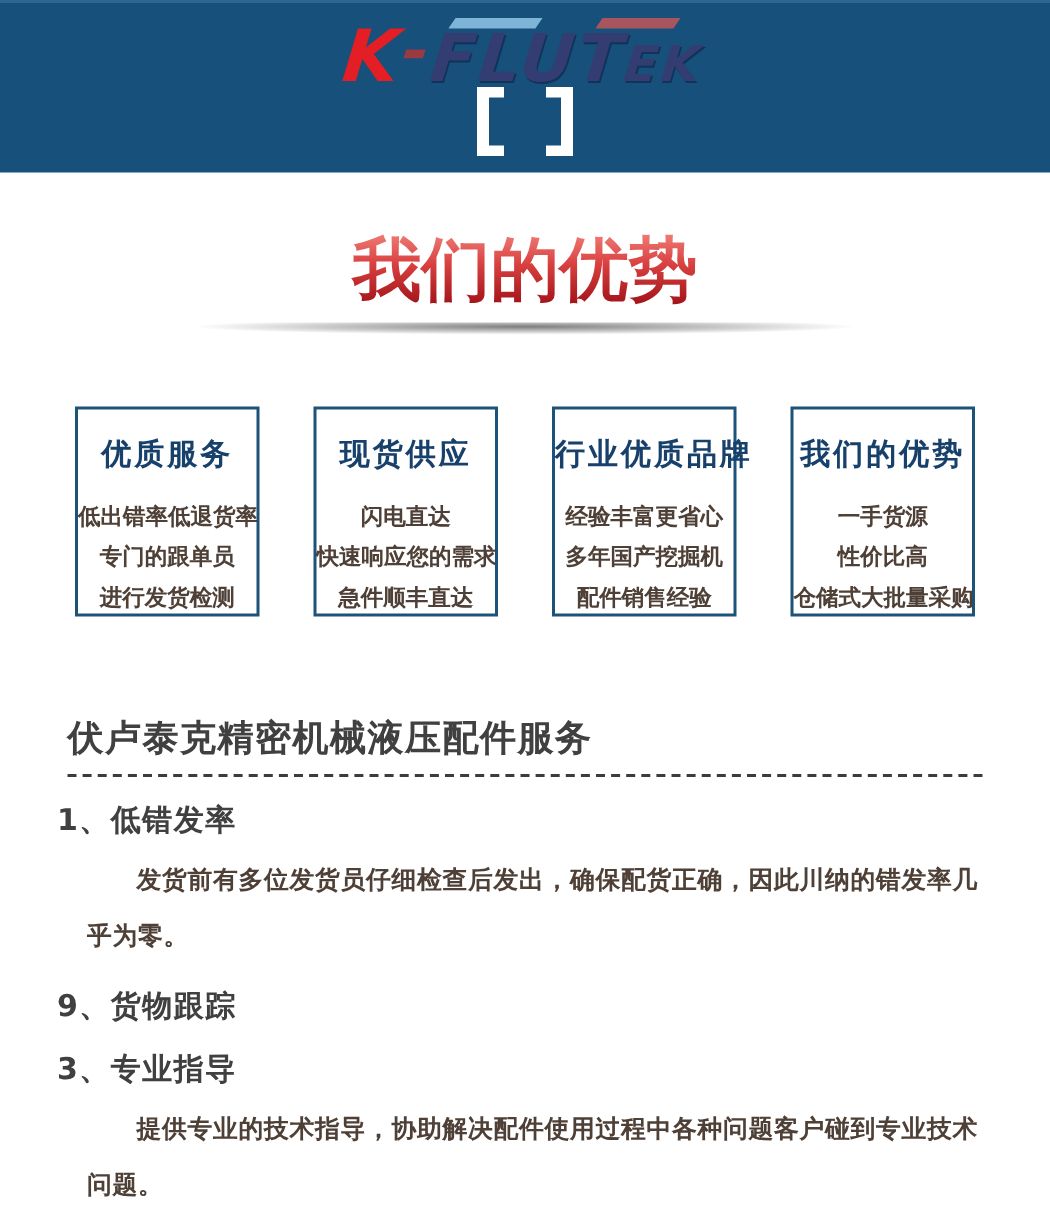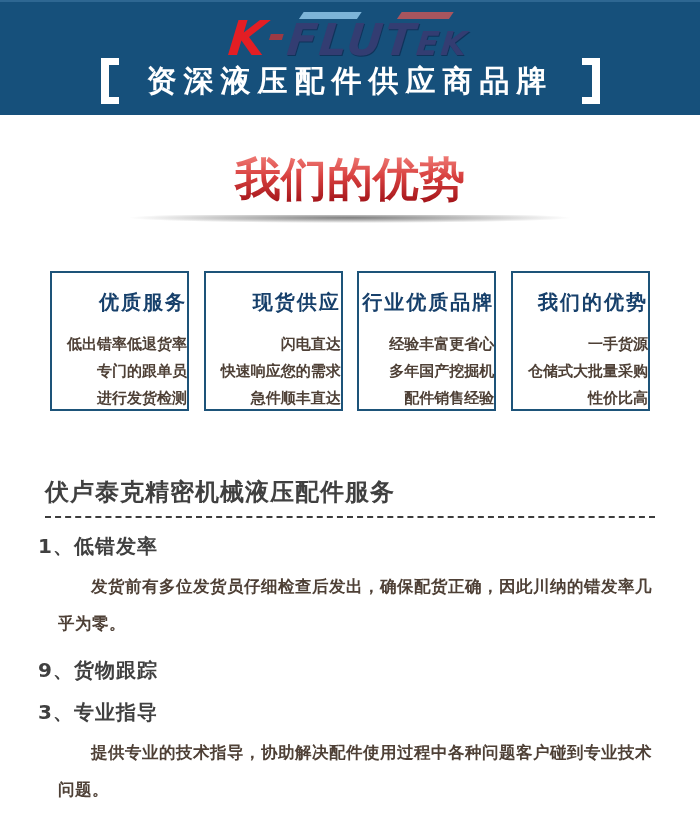--- a/index.html
+++ b/index.html
@@ -85,25 +85,25 @@
     background: radial-gradient(ellipse 50% 50% at 50% 20%, rgba(20,20,20,0.55) 0%, rgba(40,40,40,0.25) 45%, rgba(0,0,0,0) 75%);
   }
 
   
   .boxes-row {
     margin: 42px 50px 0 50px;
     display: flex;
     justify-content: space-between;
   }
   .adv-box {
-    width: 139px;
+    width: 123px;
     height: 140px;
     border: 2px solid #1d5379;
     background: #ffffff;
-    text-align: right;
+    text-align: center;
     padding-top: 16px;
   }
   .adv-title {
     color: #17406b;
     font-size: 20px;
     font-weight: bold;
     letter-spacing: 2px;
     white-space: nowrap;
   }
   .adv-lines {
@@ -151,21 +151,20 @@
 <body>
 
 <div class="header">
   <div class="logo">
     <span class="logo-k">K</span><span class="logo-dash">-</span><span class="logo-p1">FLUT</span><span class="logo-p2">EK</span>
     <span class="logo-bar bar-blue"></span>
     <span class="logo-bar bar-red"></span>
   </div>
   <div class="tagline-row">
     <span class="bracket bracket-left"></span>
-    <span class="tagline-text">资深液压配件供应商品牌</span>
     <span class="bracket bracket-right"></span>
   </div>
 </div>
 
 <div class="hero-title">我们的优势</div>
 <div class="hero-shadow"></div>
 
 <div class="boxes-row">
 
   <div class="adv-box">
@@ -192,22 +191,22 @@
       <div class="adv-line">经验丰富更省心</div>
       <div class="adv-line">多年国产挖掘机</div>
       <div class="adv-line">配件销售经验</div>
     </div>
   </div>
 
   <div class="adv-box">
     <div class="adv-title">我们的优势</div>
     <div class="adv-lines">
       <div class="adv-line">一手货源</div>
+      <div class="adv-line">性价比高</div>
       <div class="adv-line">仓储式大批量采购</div>
-      <div class="adv-line">性价比高</div>
     </div>
   </div>
 
 </div>
 
 <div class="service-heading">伏卢泰克精密机械液压配件服务</div>
 <div class="dashed-rule"></div>
 
 <div>
   <div class="service-label">1、低错发率</div>

